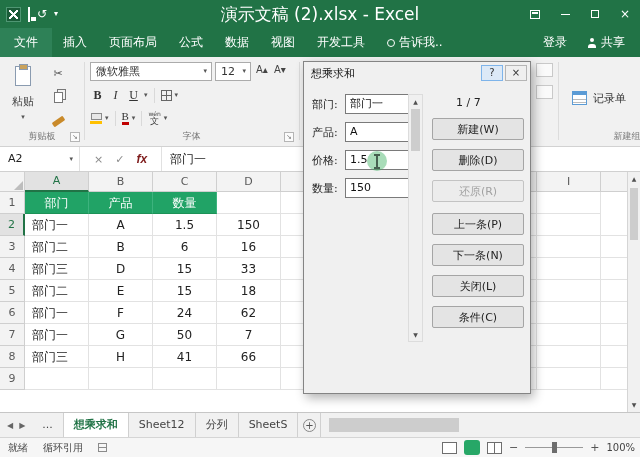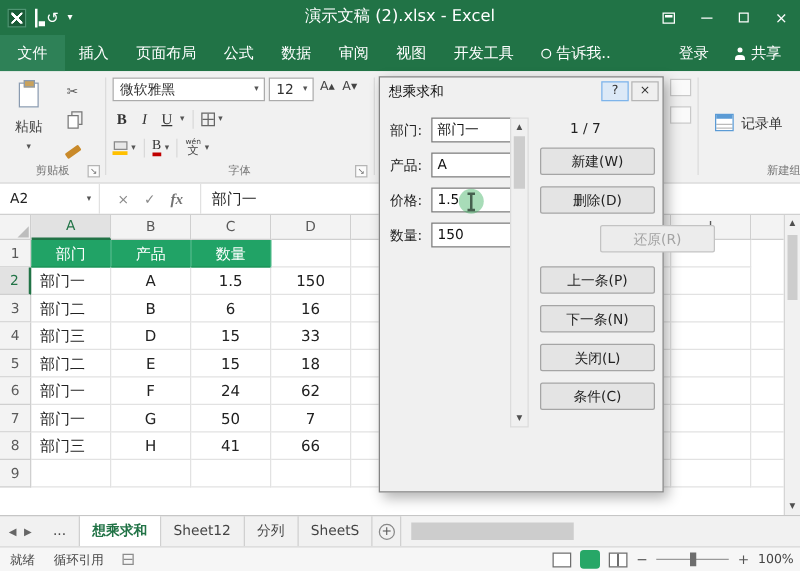--- a/index.html
+++ b/index.html
@@ -10,21 +10,21 @@
   .titlebar{position:absolute;left:0;top:0;width:640px;height:28px;background:#217346;}
   .qat{position:absolute;left:6px;top:0;height:28px;display:flex;align-items:center;gap:7px;}
   .appicon{width:15px;height:15px;background:#1a5c38;border:1px solid #4f9673;position:relative;}
   .appicon::after{content:"";position:absolute;left:2px;top:2px;right:2px;bottom:2px;
     background:linear-gradient(45deg,transparent 42%,#fff 42% 58%,transparent 58%),
                linear-gradient(-45deg,transparent 42%,#fff 42% 58%,transparent 58%);}
   .floppy{width:11px;height:11px;border:1px solid #fff;position:relative;}
   .floppy::after{content:"";position:absolute;left:2px;bottom:0;width:5px;height:4px;background:#fff;}
   .ticon{color:#fff;font-size:12px;line-height:28px;}
   .ticon.sm{font-size:8px;}
-  .wtitle{position:absolute;left:0;right:0;top:0;text-align:center;line-height:28px;color:#fff;font-size:13px;}
+  .wtitle{position:absolute;left:0;right:0;top:0;text-align:center;line-height:28px;color:#fff;font-size:17px;}
   .winctl{position:absolute;right:0;top:0;height:28px;display:flex;}
   .wbtn{width:30px;height:28px;display:flex;align-items:center;justify-content:center;color:#fff;font-size:12px;}
   .rdo{width:10px;height:9px;border:1px solid #fff;position:relative;}
   .rdo::after{content:"";position:absolute;left:1px;top:1px;width:6px;height:2px;background:#fff;}
   .minbar{width:9px;height:1px;background:#fff;}
   .restbox{width:8px;height:8px;border:1px solid #fff;}
 
   
   .ribbontabs{position:absolute;top:28px;left:0;width:640px;height:29px;background:#217346;display:flex;font-size:12px;color:#fff;}
   #rtabs{display:flex;}
@@ -74,21 +74,21 @@
   .formicon{width:15px;height:14px;border:1px solid #5b9bd5;background:
     linear-gradient(#5b9bd5,#5b9bd5) top/100% 3px no-repeat,
     linear-gradient(#bbb,#bbb) 0 7px/100% 1px no-repeat,
     linear-gradient(#bbb,#bbb) 0 10px/100% 1px no-repeat,#fff;}
 
   
   .fbar{position:absolute;top:147px;left:0;width:640px;height:25px;background:#fff;border-bottom:1px solid #d0d0d0;display:flex;font-size:11px;}
   .namebox{width:80px;position:relative;border-right:1px solid #e1e1e1;line-height:24px;padding-left:8px;color:#222;}
   .namebox .dd{position:absolute;right:6px;top:0;line-height:24px;}
   .fxarea{display:flex;align-items:center;gap:12px;padding:0 14px;border-right:1px solid #e1e1e1;color:#8a8a8a;}
-  .fxlabel{font-family:Liberation Serif, serif;font-style:italic;font-weight:bold;color:#737373;font-size:12px;}
+  .fxlabel{font-family:Liberation Sans, sans-serif;font-style:italic;font-weight:bold;color:#7f1d1d;font-size:12px;}
   .fcontent{flex:1;line-height:24px;padding-left:8px;color:#222;font-size:12px;}
 
   
   .grid{position:absolute;top:172px;left:0;width:627px;height:240px;overflow:hidden;background:#fff;font-size:12px;}
   .gheader{display:flex;height:20px;}
   .gcorner{width:25px;height:20px;flex:none;border-right:1px solid #cfcfcf;border-bottom:1px solid #cfcfcf;background:#f3f3f3;position:relative;}
   .gcorner::after{content:"";position:absolute;right:1px;bottom:1px;border-left:9px solid transparent;border-bottom:9px solid #bdbdbd;}
   .ch{width:64px;flex:none;line-height:20px;text-align:center;color:#5a5a5a;background:#f3f3f3;border-right:1px solid #cfcfcf;border-bottom:1px solid #cfcfcf;font-size:11px;}
   .ch.hl{background:#e2e2e2;color:#217346;border-bottom:2px solid #217346;line-height:18px;}
   .grow{display:flex;height:22px;}
@@ -134,21 +134,21 @@
   .frow{display:flex;align-items:center;height:20px;margin-bottom:8px;}
   .flabel{width:33px;color:#222;}
   .finput{width:64px;height:20px;background:#fff;border:1px solid #7a7a7a;line-height:18px;padding-left:4px;color:#111;}
   .dscroll{position:absolute;left:104px;top:32px;width:15px;height:248px;background:#f0f0f0;border:1px solid #dcdcdc;}
   .dsa{position:absolute;left:0;right:0;text-align:center;font-size:6px;color:#505050;height:13px;line-height:13px;}
   .dsthumb{position:absolute;top:14px;left:2px;width:9px;height:42px;background:#cdcdcd;}
   .drec{position:absolute;left:152px;top:34px;color:#222;}
   .dbtns{position:absolute;left:128px;top:56px;width:92px;}
   .dbtn{display:block;width:100%;height:22px;margin-bottom:9px;background:#e4e4e4;border:1px solid #a5a5a5;border-radius:2px;font-size:11px;color:#222;font-family:inherit;}
   .dbtn.gap{margin-top:11px;}
-  .dbtn.disabled{color:#a2a2a2;border-color:#c3c3c3;background:#ececec;margin-left:48px;}
+  .dbtn.disabled{color:#a2a2a2;border-color:#c3c3c3;background:#ececec;}
 
   
   .cursor{position:absolute;left:367px;top:151px;width:20px;height:20px;border-radius:50%;background:rgba(63,178,97,.45);z-index:60;display:flex;align-items:center;justify-content:center;}
   .ibeam{width:2px;height:13px;background:#46604f;position:relative;}
   .ibeam::before,.ibeam::after{content:"";position:absolute;left:-2px;width:6px;height:2px;background:#46604f;}
   .ibeam::before{top:-1px;}.ibeam::after{bottom:-1px;}
 </style>
 </head>
 <body>
 
@@ -185,23 +185,20 @@
           <span>插入</span>
         </div>
         <div class="rtab">
           <span>页面布局</span>
         </div>
         <div class="rtab">
           <span>公式</span>
         </div>
         <div class="rtab">
           <span>数据</span>
-        </div>
-        <div class="rtab">
-          <span>审阅</span>
         </div>
         <div class="rtab">
           <span>视图</span>
         </div>
         <div class="rtab">
           <span>开发工具</span>
         </div>
         <div class="rtab">
           <span class="bulb"></span>
           <span>告诉我..</span>

